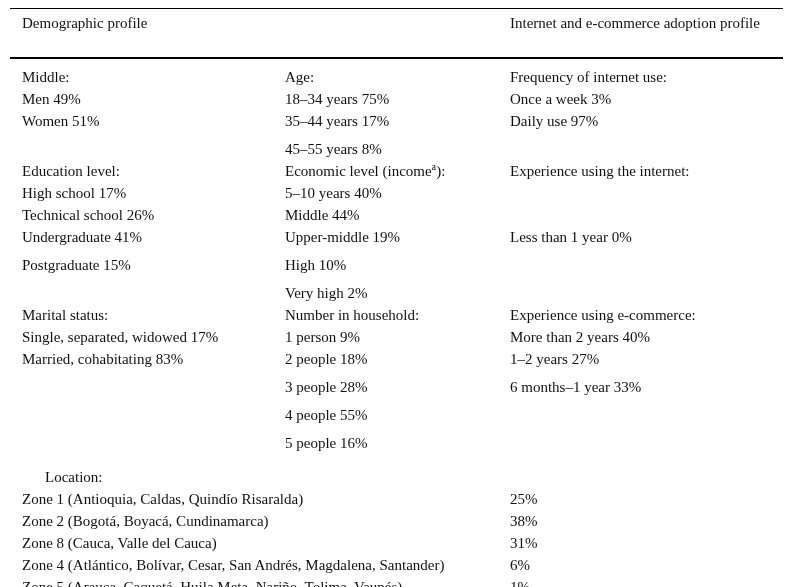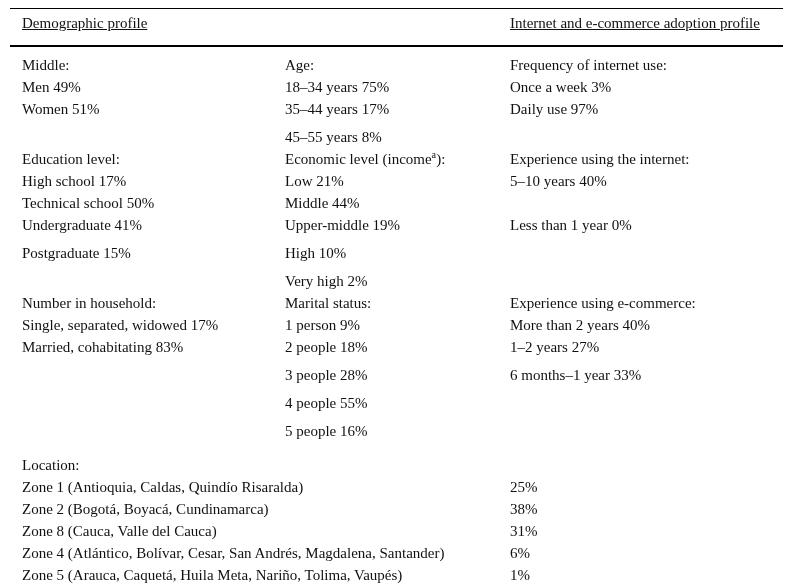--- a/index.html
+++ b/index.html
@@ -24,23 +24,22 @@
   .rule {
     width: 100%;
     background: #000000;
   }
   .rule-top { height: 1px; }
   .rule-mid { height: 2px; }
 
   .header-row {
     display: grid;
     grid-template-columns: 488px 1fr;
-    padding: 5px 0 12px 12px;
+    padding: 5px 0 24px 12px;
     align-items: baseline;
-    text-decoration: underline;
   }
   .header-cell {
     line-height: 19px;
   }
 
   .body-grid {
     padding: 7px 0 0 12px;
   }
   .grid-row {
     display: grid;
@@ -57,20 +56,21 @@
     font-size: 0.68em;
     line-height: 0;
   }
 
   .location-section {
     padding: 0 0 0 12px;
     margin-top: 12px;
   }
   .location-label-row .cell {
     grid-column: 1 / 4;
+    margin-left: 23px;
   }
   .zone-row .zone-cell {
     grid-column: 1 / 3;
   }
   .location-section .grid-row {
     grid-template-columns: 263px 225px 1fr;
   }
 </style>
 </head>
 <body>
@@ -108,45 +108,44 @@
       <div class="cell">45–55 years 8%</div>
       <div class="cell"></div>
     </div>
     <div class="grid-row">
       <div class="cell">Education level:</div>
       <div class="cell"><span>Economic level (income</span><sup>a</sup><span>):</span></div>
       <div class="cell">Experience using the internet:</div>
     </div>
     <div class="grid-row">
       <div class="cell">High school 17%</div>
-      <div class="cell">Low 21%</div>
       <div class="cell">5–10 years 40%</div>
     </div>
     <div class="grid-row">
-      <div class="cell">Technical school 50%</div>
+      <div class="cell">Technical school 26%</div>
       <div class="cell">Middle 44%</div>
     </div>
     <div class="grid-row">
       <div class="cell">Undergraduate 41%</div>
       <div class="cell">Upper-middle 19%</div>
       <div class="cell">Less than 1 year 0%</div>
     </div>
     <div class="grid-row">
       <div class="cell">Postgraduate 15%</div>
       <div class="cell">High 10%</div>
       <div class="cell"></div>
     </div>
     <div class="grid-row">
       <div class="cell"></div>
       <div class="cell">Very high 2%</div>
       <div class="cell"></div>
     </div>
     <div class="grid-row">
+      <div class="cell">Marital status:</div>
       <div class="cell">Number in household:</div>
-      <div class="cell">Marital status:</div>
       <div class="cell">Experience using e-commerce:</div>
     </div>
     <div class="grid-row">
       <div class="cell">Single, separated, widowed 17%</div>
       <div class="cell">1 person 9%</div>
       <div class="cell">More than 2 years 40%</div>
     </div>
     <div class="grid-row">
       <div class="cell">Married, cohabitating 83%</div>
       <div class="cell">2 people 18%</div>

